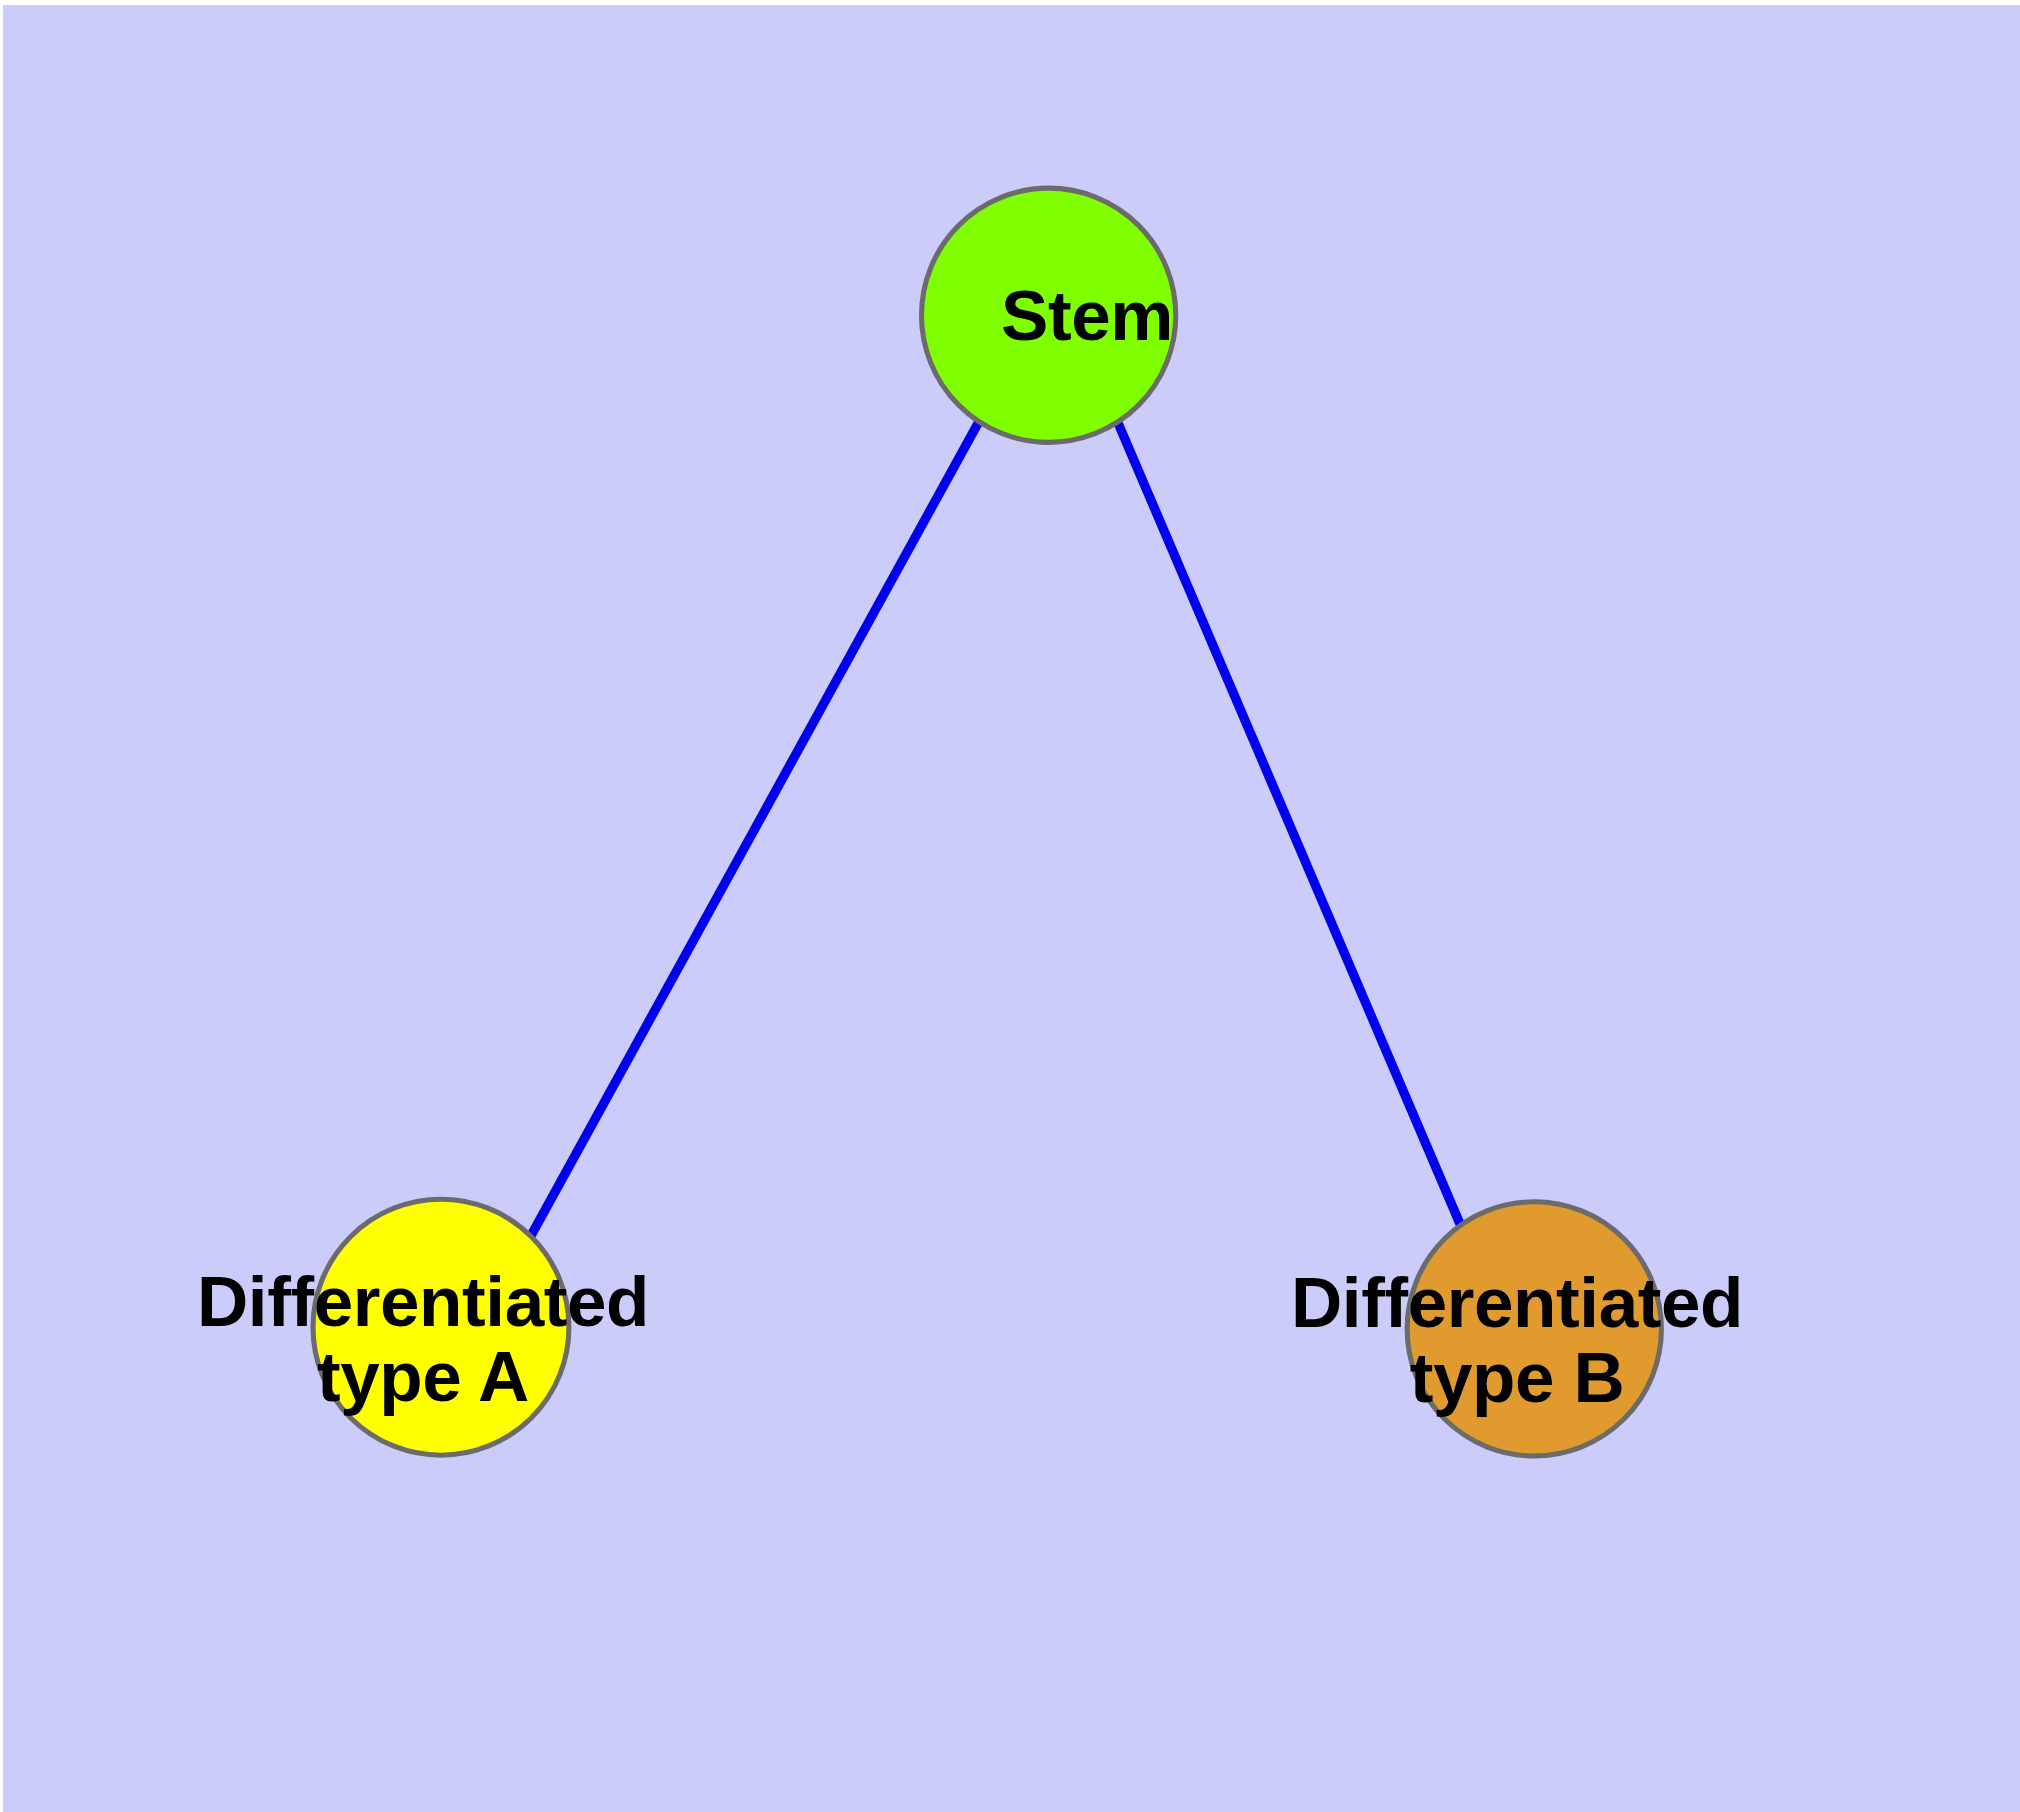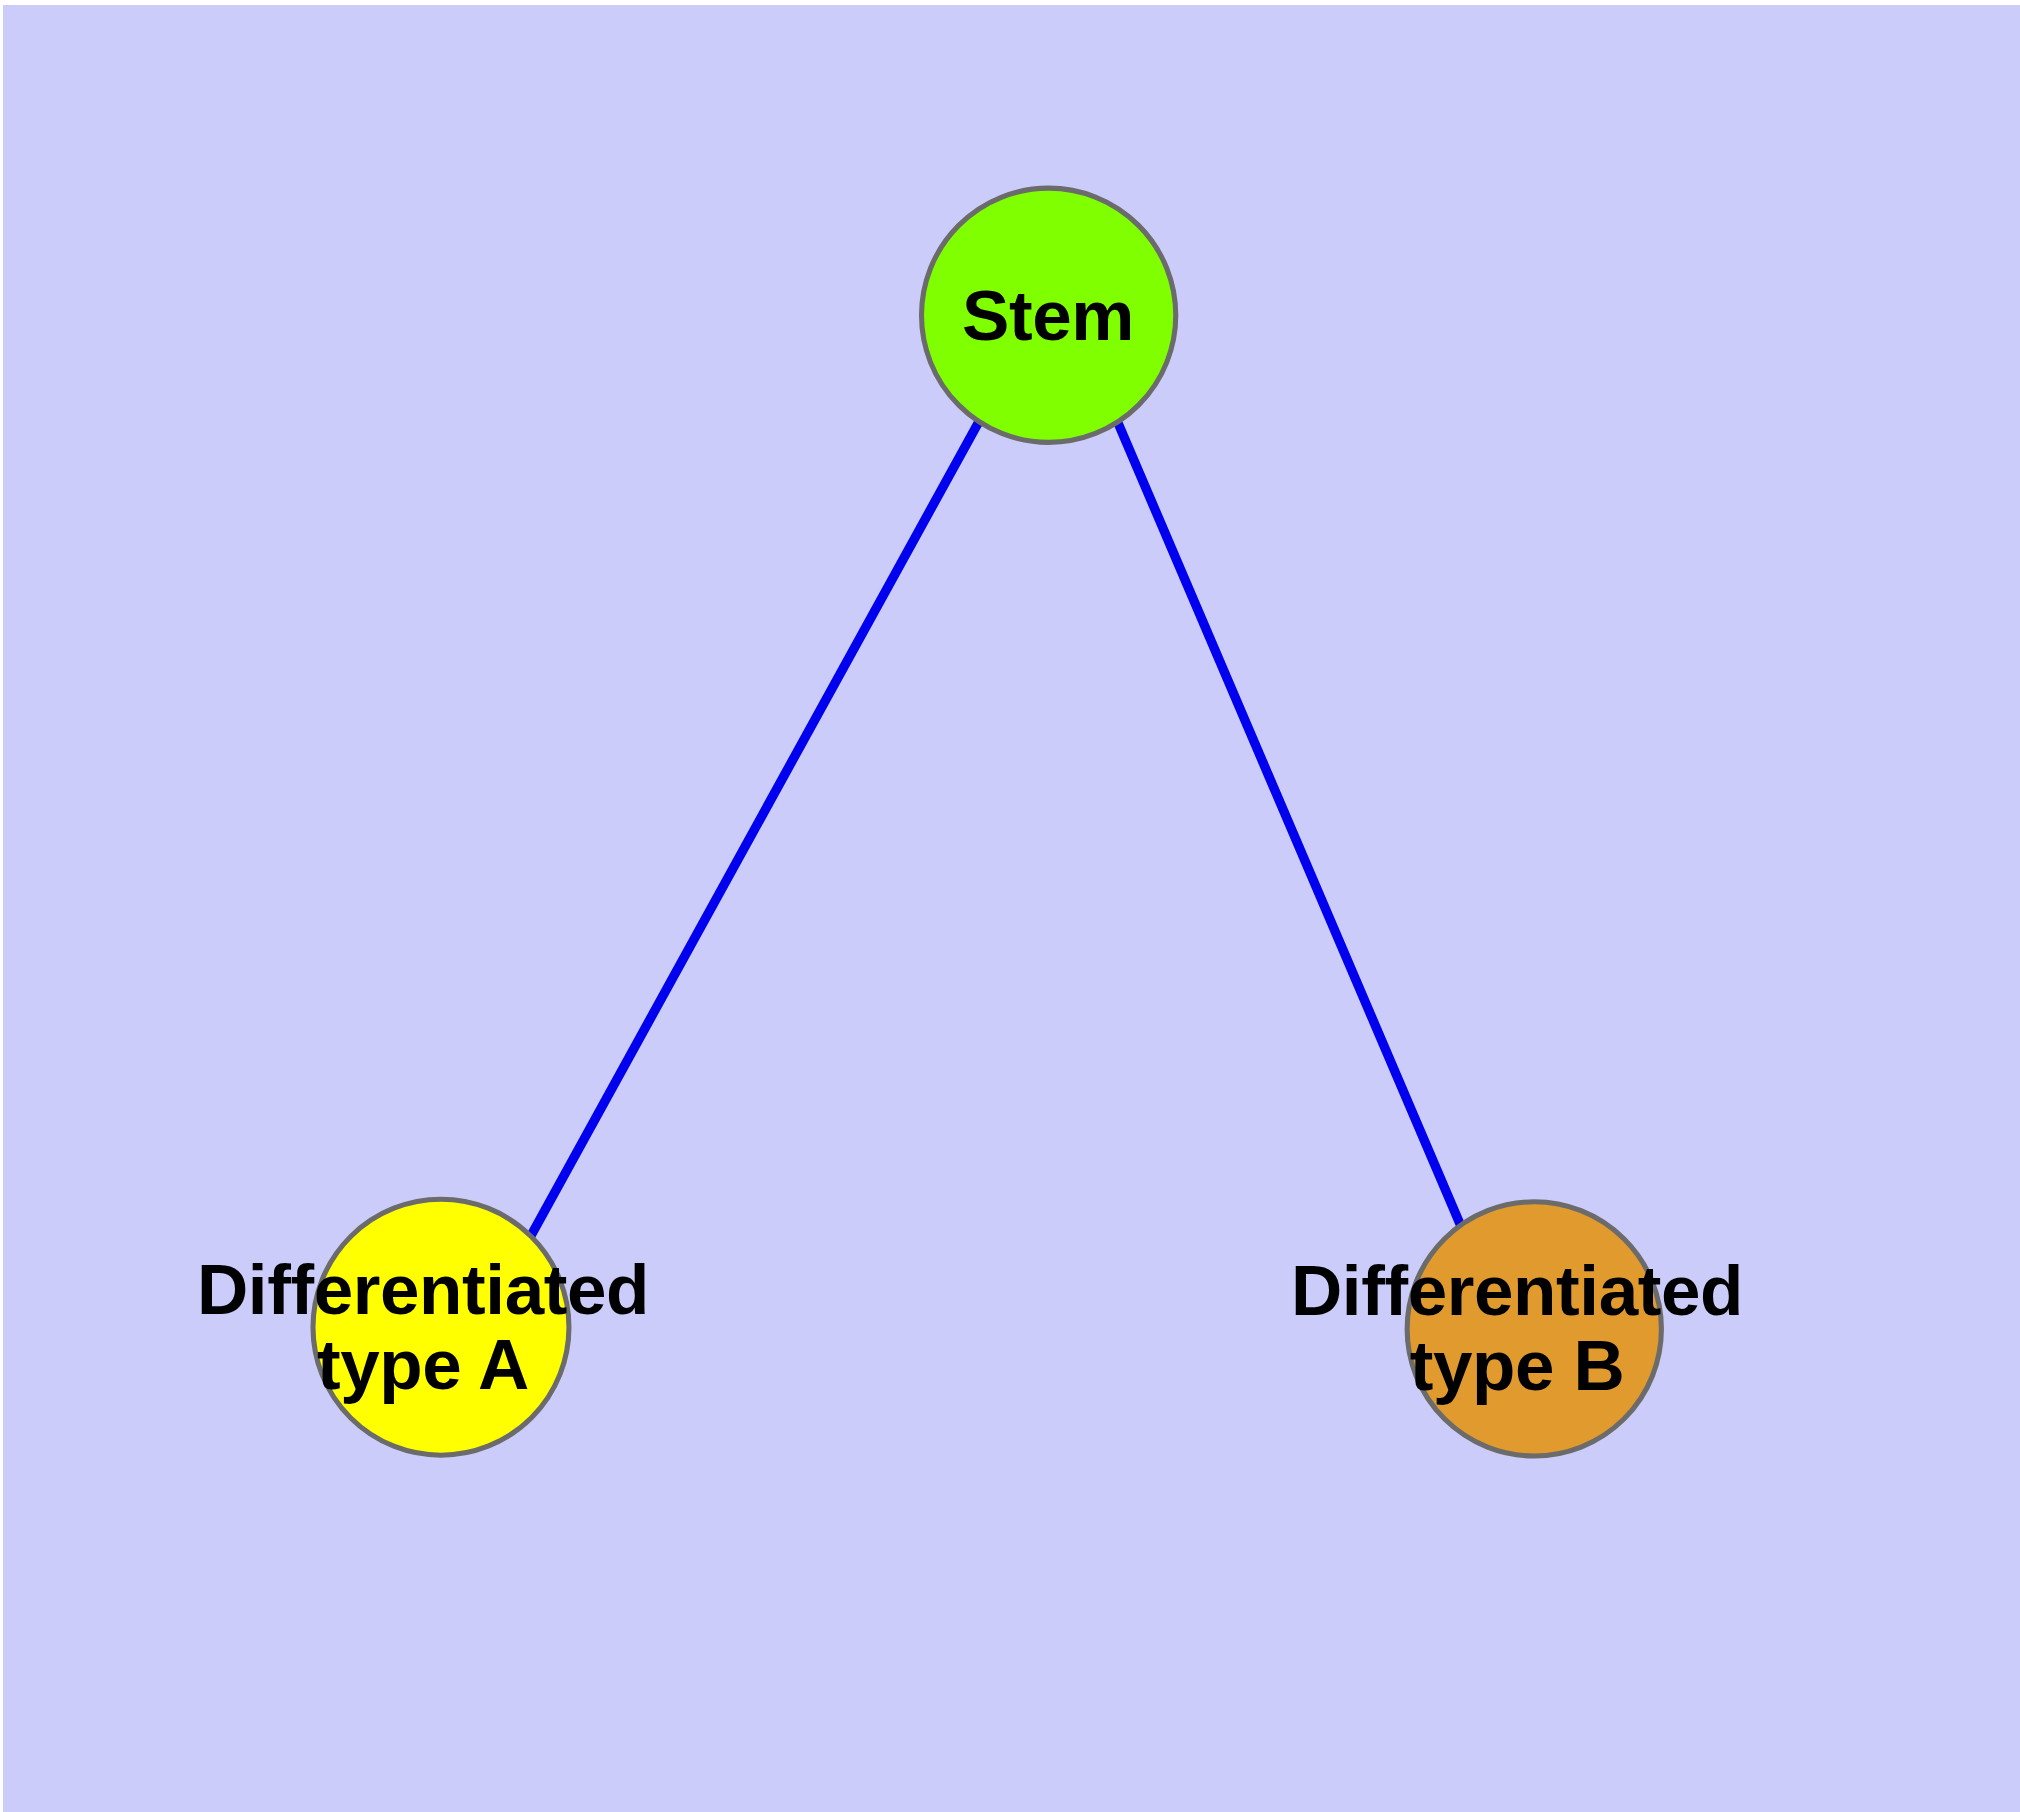--- a/index.html
+++ b/index.html
@@ -42,23 +42,25 @@
     color: #000000;
     font-family: "Liberation Sans", sans-serif;
     font-weight: bold;
     line-height: 1.06;
     white-space: pre;
     pointer-events: none;
     letter-spacing: -0.4px;
   }
   .node-label.big {
     font-size: 71px;
+    margin-top: 12px;
   }
   .node-label.stem {
     font-size: 71px;
+    margin-left: 39px;
   }
 </style>
 </head>
 <body>
 
 <div id="graph-canvas">
 
   <div id="graph-bg" style="background: rgb(204, 204, 250);"></div>
 
   <svg id="graph-svg" viewBox="0 0 2384 2138" xmlns="http://www.w3.org/2000/svg">

